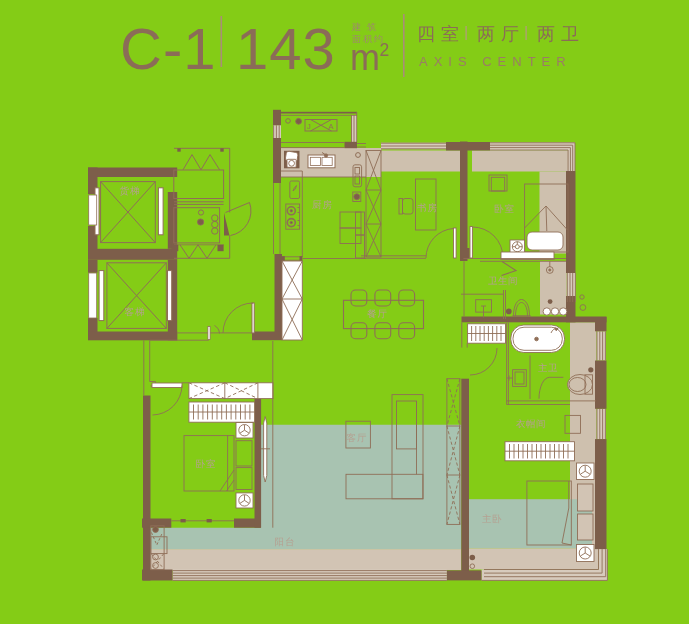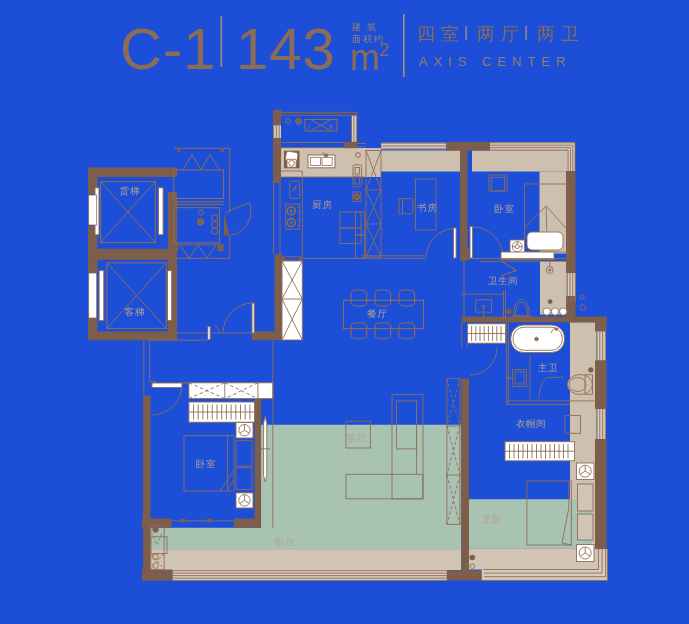--- a/index.html
+++ b/index.html
@@ -1,16 +1,16 @@
 <!DOCTYPE html>
 <html><head>
 <meta charset="utf-8">
 <style>
   html,body{margin:0;padding:0;background:#ffffff;}
-  .page{width:689px;height:624px;position:relative;background:#1d4ed8;overflow:hidden;
+  .page{width:689px;height:624px;position:relative;background:#84cc16;overflow:hidden;
         font-family:"Liberation Sans", sans-serif;}
   svg text{font-family:"Liberation Sans", sans-serif;}
 </style>
 </head>
 <body>
 <div class="page">
 <svg width="689" height="624" viewBox="0 0 689 624">
 <g fill="none" stroke-linecap="butt">
 
 <g id="header">

